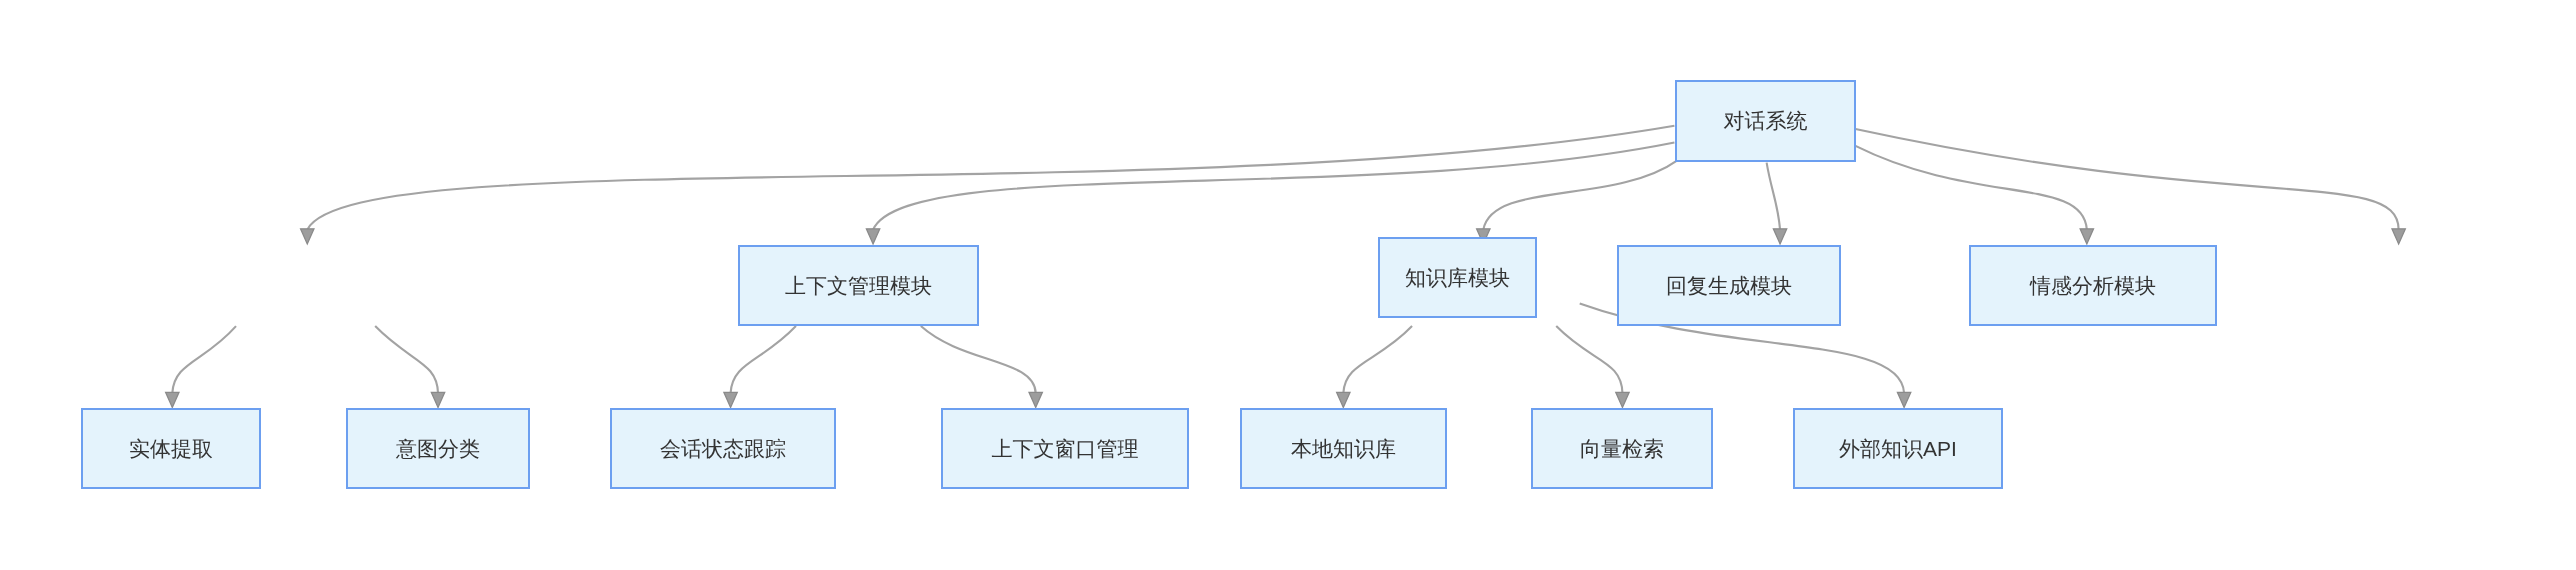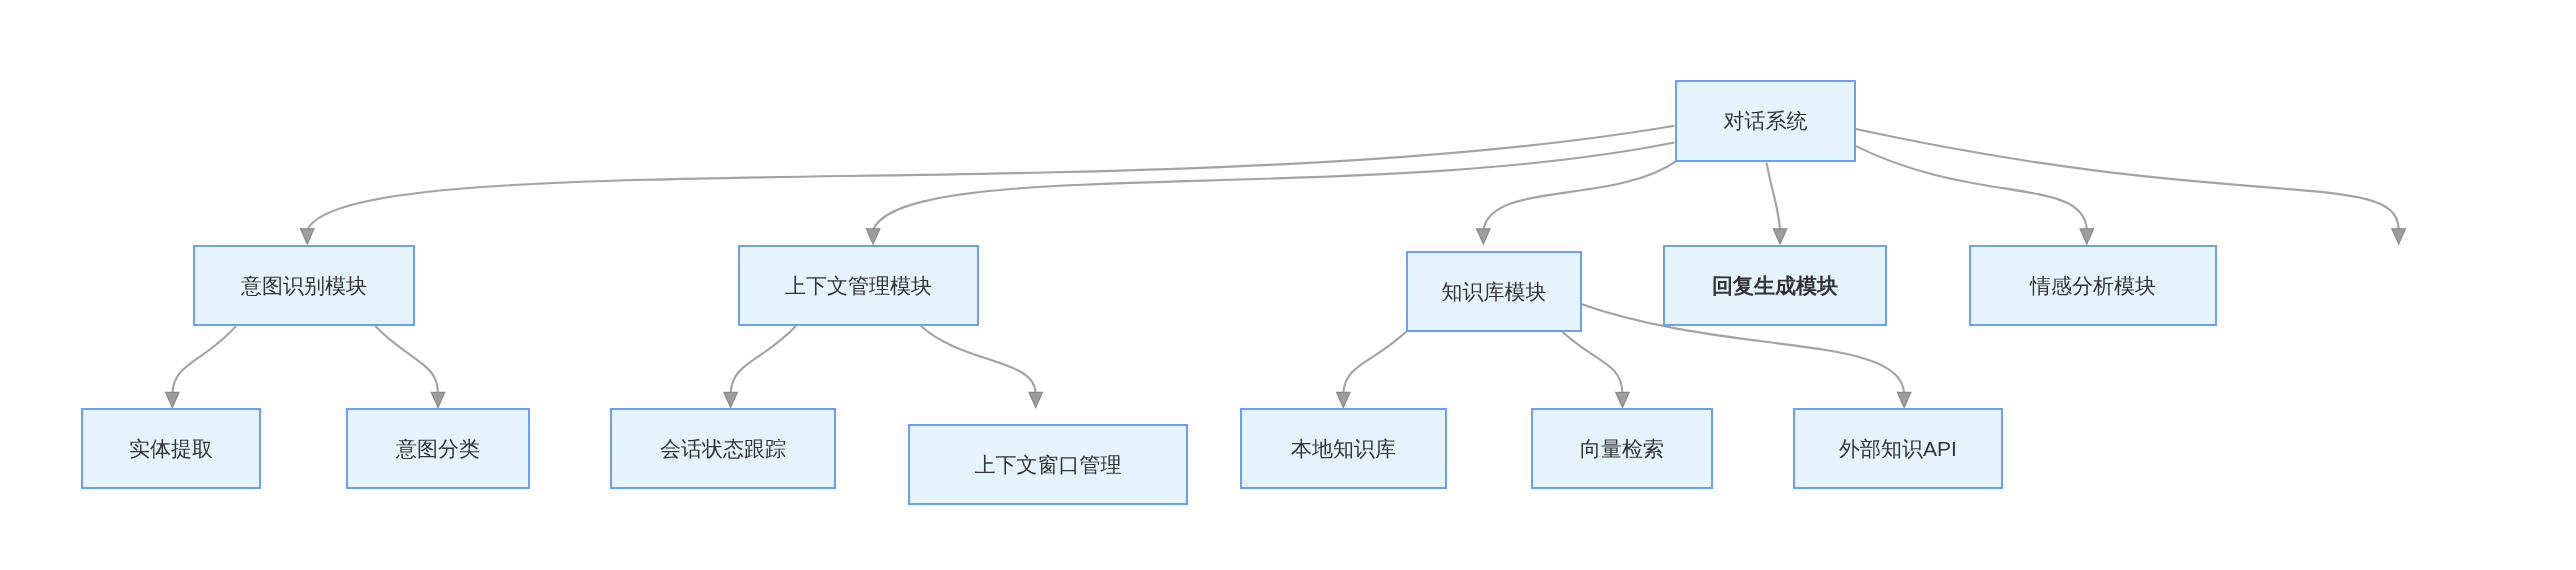--- a/index.html
+++ b/index.html
@@ -21,28 +21,28 @@
     display:flex;
     align-items:center;
     justify-content:center;
     text-align:center;
     white-space:nowrap;
   }
   
   .n-root      {left:1675px;top:80px; width:181px;height:82px;}
   .n-intent    {left:193px; top:245px;width:222px;height:81px;}
   .n-context   {left:738px; top:245px;width:241px;height:81px;}
-  .n-knowledge {left:1378px;top:251px;width:176px;height:81px;margin-left:28px;}
-  .n-reply     {left:1663px;top:245px;width:224px;height:81px;font-weight:bold;}
+  .n-knowledge {left:1378px;top:237px;width:159px;height:81px;}
+  .n-reply     {left:1617px;top:245px;width:224px;height:81px;}
   .n-sentiment {left:1969px;top:245px;width:248px;height:81px;}
   .n-dialogmgmt{left:2274px;top:245px;width:222px;height:81px;}
   .n-entity    {left:81px;  top:408px;width:180px;height:81px;}
   .n-intentcls {left:346px; top:408px;width:184px;height:81px;}
   .n-session   {left:610px; top:408px;width:226px;height:81px;}
-  .n-window    {left:908px;top:408px;width:280px;height:81px;margin-top:16px;}
+  .n-window    {left:941px;top:408px;width:248px;height:81px;}
   .n-localkb   {left:1240px;top:408px;width:207px;height:81px;}
   .n-vector    {left:1531px;top:408px;width:182px;height:81px;}
   .n-extapi    {left:1793px;top:408px;width:210px;height:81px;}
   .edge{fill:none;stroke:#a3a3a3;stroke-width:2.5px;}
   .arrowhead{fill:#9d9d9d;stroke:#8a8a8a;stroke-width:1.5px;}
 </style>
 </head>
 <body>
 
 <div id="canvas">
@@ -74,21 +74,20 @@
     <path class="arrowhead" d="M 514 468 L 530 468 L 522 486 Z"></path>
     <path class="arrowhead" d="M 863 468 L 879 468 L 871 486 Z"></path>
     <path class="arrowhead" d="M 1227 468 L 1243 468 L 1235 486 Z"></path>
     <path class="arrowhead" d="M 1594 468 L 1610 468 L 1602 486 Z"></path>
     <path class="arrowhead" d="M 1927 468 L 1943 468 L 1935 486 Z"></path>
     <path class="arrowhead" d="M 2263 468 L 2279 468 L 2271 486 Z"></path>
   </svg>
 
   <div class="node n-root">对话系统</div>
 
-  <div class="node n-intent">意图识别模块</div>
   <div class="node n-context">上下文管理模块</div>
   <div class="node n-knowledge">知识库模块</div>
   <div class="node n-reply">回复生成模块</div>
   <div class="node n-sentiment">情感分析模块</div>
 
   <div class="node n-entity">实体提取</div>
   <div class="node n-intentcls">意图分类</div>
   <div class="node n-session">会话状态跟踪</div>
   <div class="node n-window">上下文窗口管理</div>
   <div class="node n-vector">向量检索</div>

